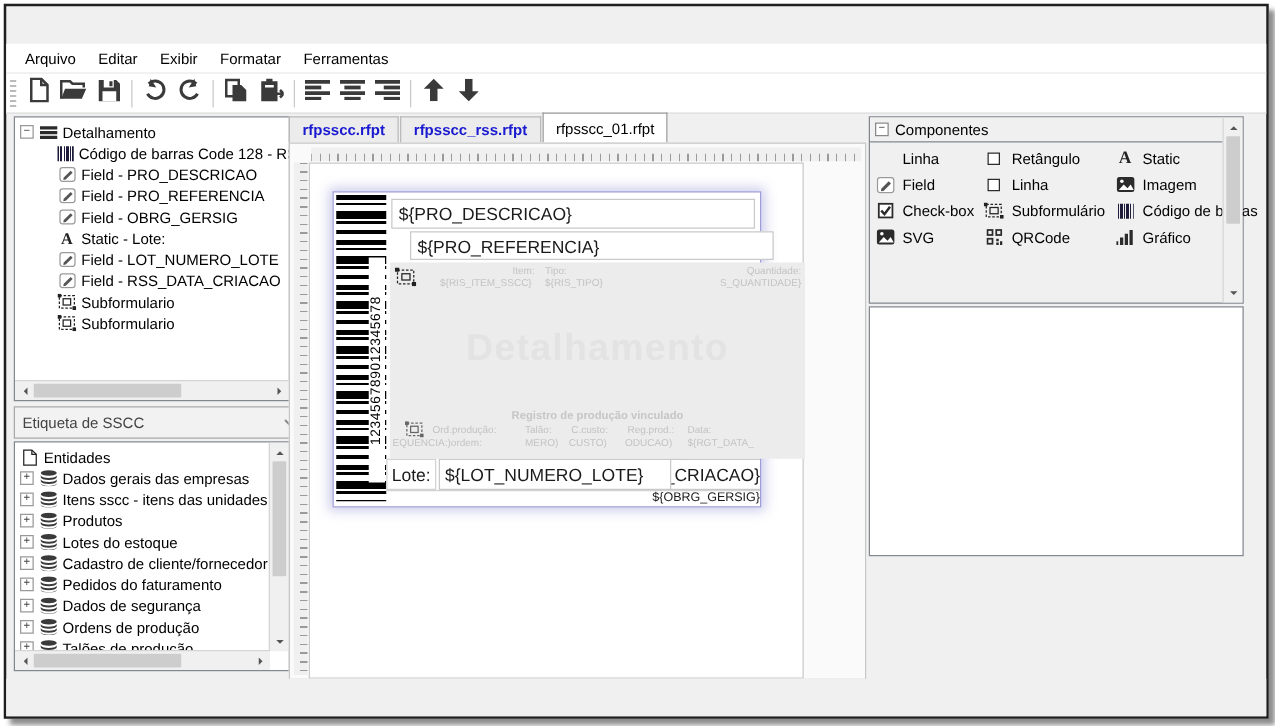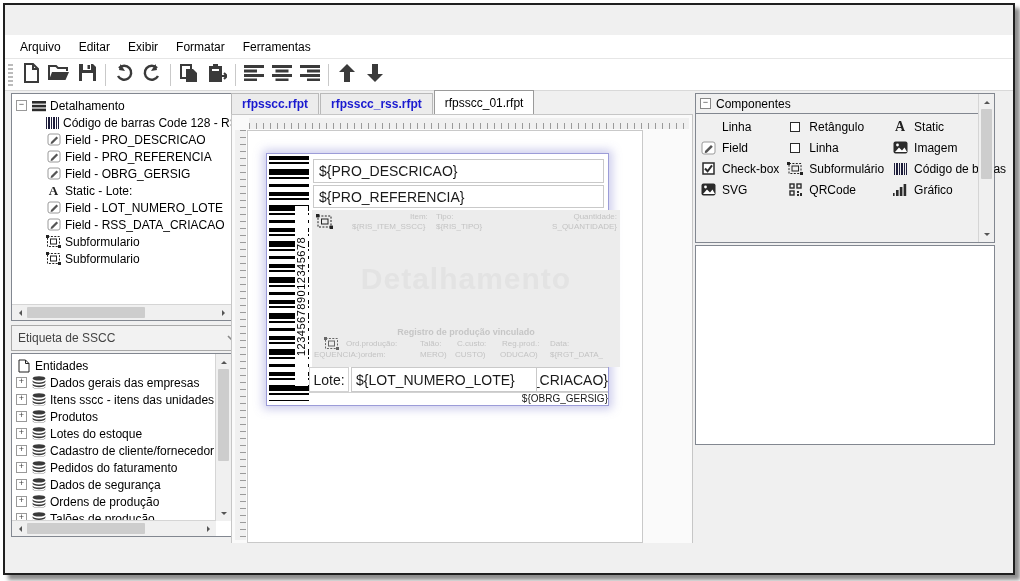--- a/index.html
+++ b/index.html
@@ -53,21 +53,21 @@
   .ruler-v{position:absolute;left:3px;top:15px;width:11px;bottom:3px;background:#f0f0f0;
     background-image:repeating-linear-gradient(180deg,#9a9a9a 0 1px,transparent 1px 7px);background-size:6px 100%;background-position:100% 0;background-repeat:no-repeat;}
   .paper{position:absolute;left:15px;top:15px;width:394px;bottom:0;background:#fff;border:1px solid #c9c9c9;}
   .design{position:absolute;left:18px;top:22px;width:341px;height:251px;background:#fff;border:1px solid #9c9cd8;box-shadow:0 0 9px 3px rgba(110,110,200,.35);}
   .bc{position:absolute;left:2px;top:2px;width:40px;height:245px;
     background:repeating-linear-gradient(180deg,#000 0 4px,#fff 4px 6px,#000 6px 8px,#fff 8px 13px,#000 13px 19px,#fff 19px 21px,#000 21px 23px,#fff 23px 28px,#000 28px 31px,#fff 31px 36px);}
   .bc-text{position:absolute;left:28px;top:52px;height:180px;width:13px;background:#fff;
     writing-mode:vertical-rl;transform:rotate(180deg);font-size:11px;letter-spacing:.5px;color:#000;text-align:center;}
   .fbox{position:absolute;left:46px;width:291px;height:24px;background:#fff;border:1px solid #c9c9c9;
     font-size:14px;color:#1a1a1a;display:flex;align-items:center;padding-left:5px;box-sizing:border-box;}
-  .grayzone{position:absolute;left:45px;top:56px;width:308px;height:157px;background:#ececec;font-size:8px;color:#c3c3c3;}
+  .grayzone{position:absolute;left:45px;top:56px;width:332px;height:157px;background:#ececec;font-size:8px;color:#c3c3c3;}
   .sf-ico{position:absolute;left:4px;top:4px;}
   .gz-lbl,.gz-val{position:absolute;white-space:nowrap;}
   .watermark{position:absolute;left:0;right:0;top:52px;text-align:center;font-size:30px;font-weight:bold;color:#e3e3e3;letter-spacing:1px;}
   .sf2{position:absolute;left:0;right:0;bottom:2px;height:38px;}
   .sf2-title{text-align:center;font-weight:bold;font-size:9px;color:#c6c6c6;}
   .sf2 .row{position:relative;height:12px;}
   .lote-static{position:absolute;left:42px;top:213px;width:40px;height:25px;background:#fff;border:1px solid #d2d2d2;font-size:14px;color:#1a1a1a;display:flex;align-items:center;justify-content:center;box-sizing:border-box;}
   .lote-field{position:absolute;left:84px;top:213px;width:195px;height:25px;background:#fff;border:1px solid #c9c9c9;font-size:14px;color:#1a1a1a;display:flex;align-items:center;padding-left:4px;box-sizing:border-box;}
   .criacao-field{position:absolute;right:0px;top:213px;width:72px;height:25px;background:#fff;border:1px solid #c9c9c9;border-right:none;font-size:14px;color:#1a1a1a;display:flex;align-items:center;justify-content:flex-end;box-sizing:border-box;overflow:hidden;}
   .gersig{position:absolute;right:0;top:238px;left:42px;height:12px;border-top:1px solid #d2d2d2;font-size:10px;color:#1a1a1a;text-align:right;}
@@ -473,21 +473,21 @@
     <div class="ruler-h"></div>
     <div class="ruler-v"></div>
     <div class="paper">
       <div class="design">
         <div class="bc"></div>
         <div class="bc-text">123456789012345678</div>
 
         <div class="fbox" style="top:5px;">
           <span>${PRO_DESCRICAO}</span>
         </div>
-        <div class="fbox" style="top:31px;height:23px;">
+        <div class="fbox" style="top:31px;height:23px;margin-left:15px;">
           <span>${PRO_REFERENCIA}</span>
         </div>
 
         <div class="grayzone">
           <span class="sf-ico"><svg width="17" height="15" viewBox="0 0 17 15">
                 <rect x="2" y="2" width="13" height="11" fill="none" stroke="#222" stroke-dasharray="2 1.4"></rect>
                 <rect x="5.5" y="5" width="6.5" height="5" fill="none" stroke="#222"></rect>
                 <rect x="0" y="0" width="3.4" height="3.4" fill="#222"></rect>
                 <rect x="13.6" y="11.6" width="3.4" height="3.4" fill="#222"></rect>
               </svg></span>

